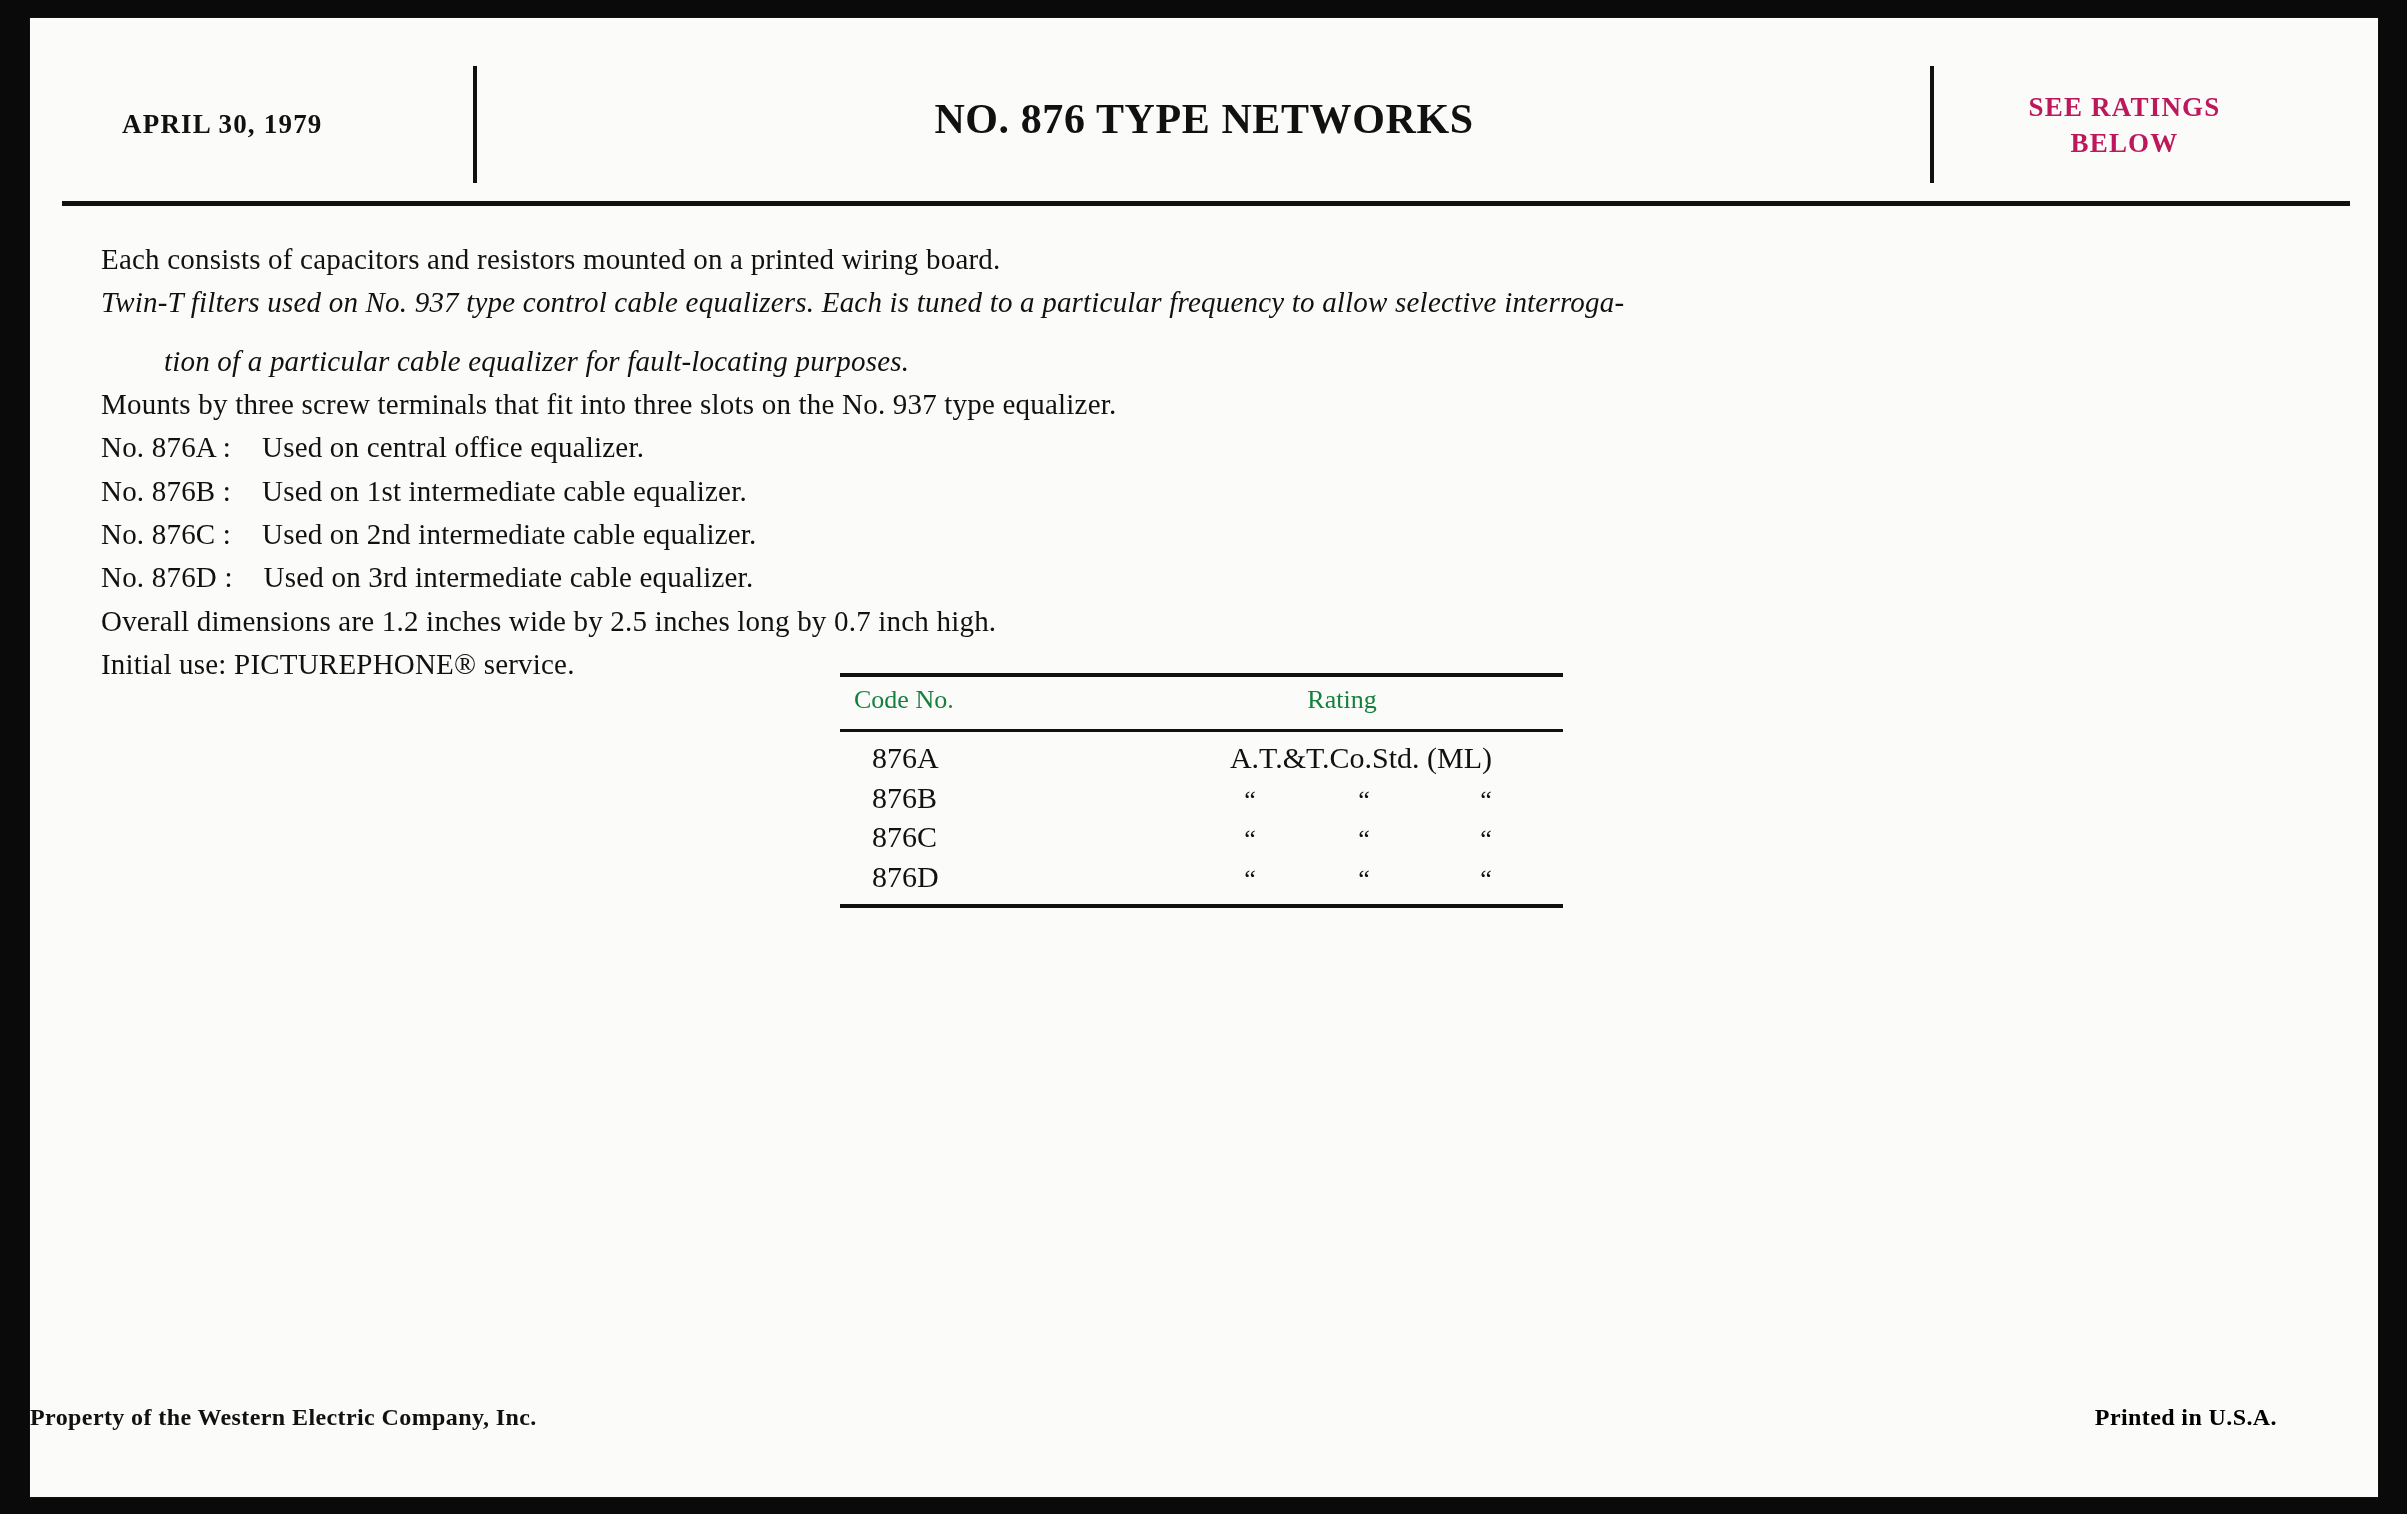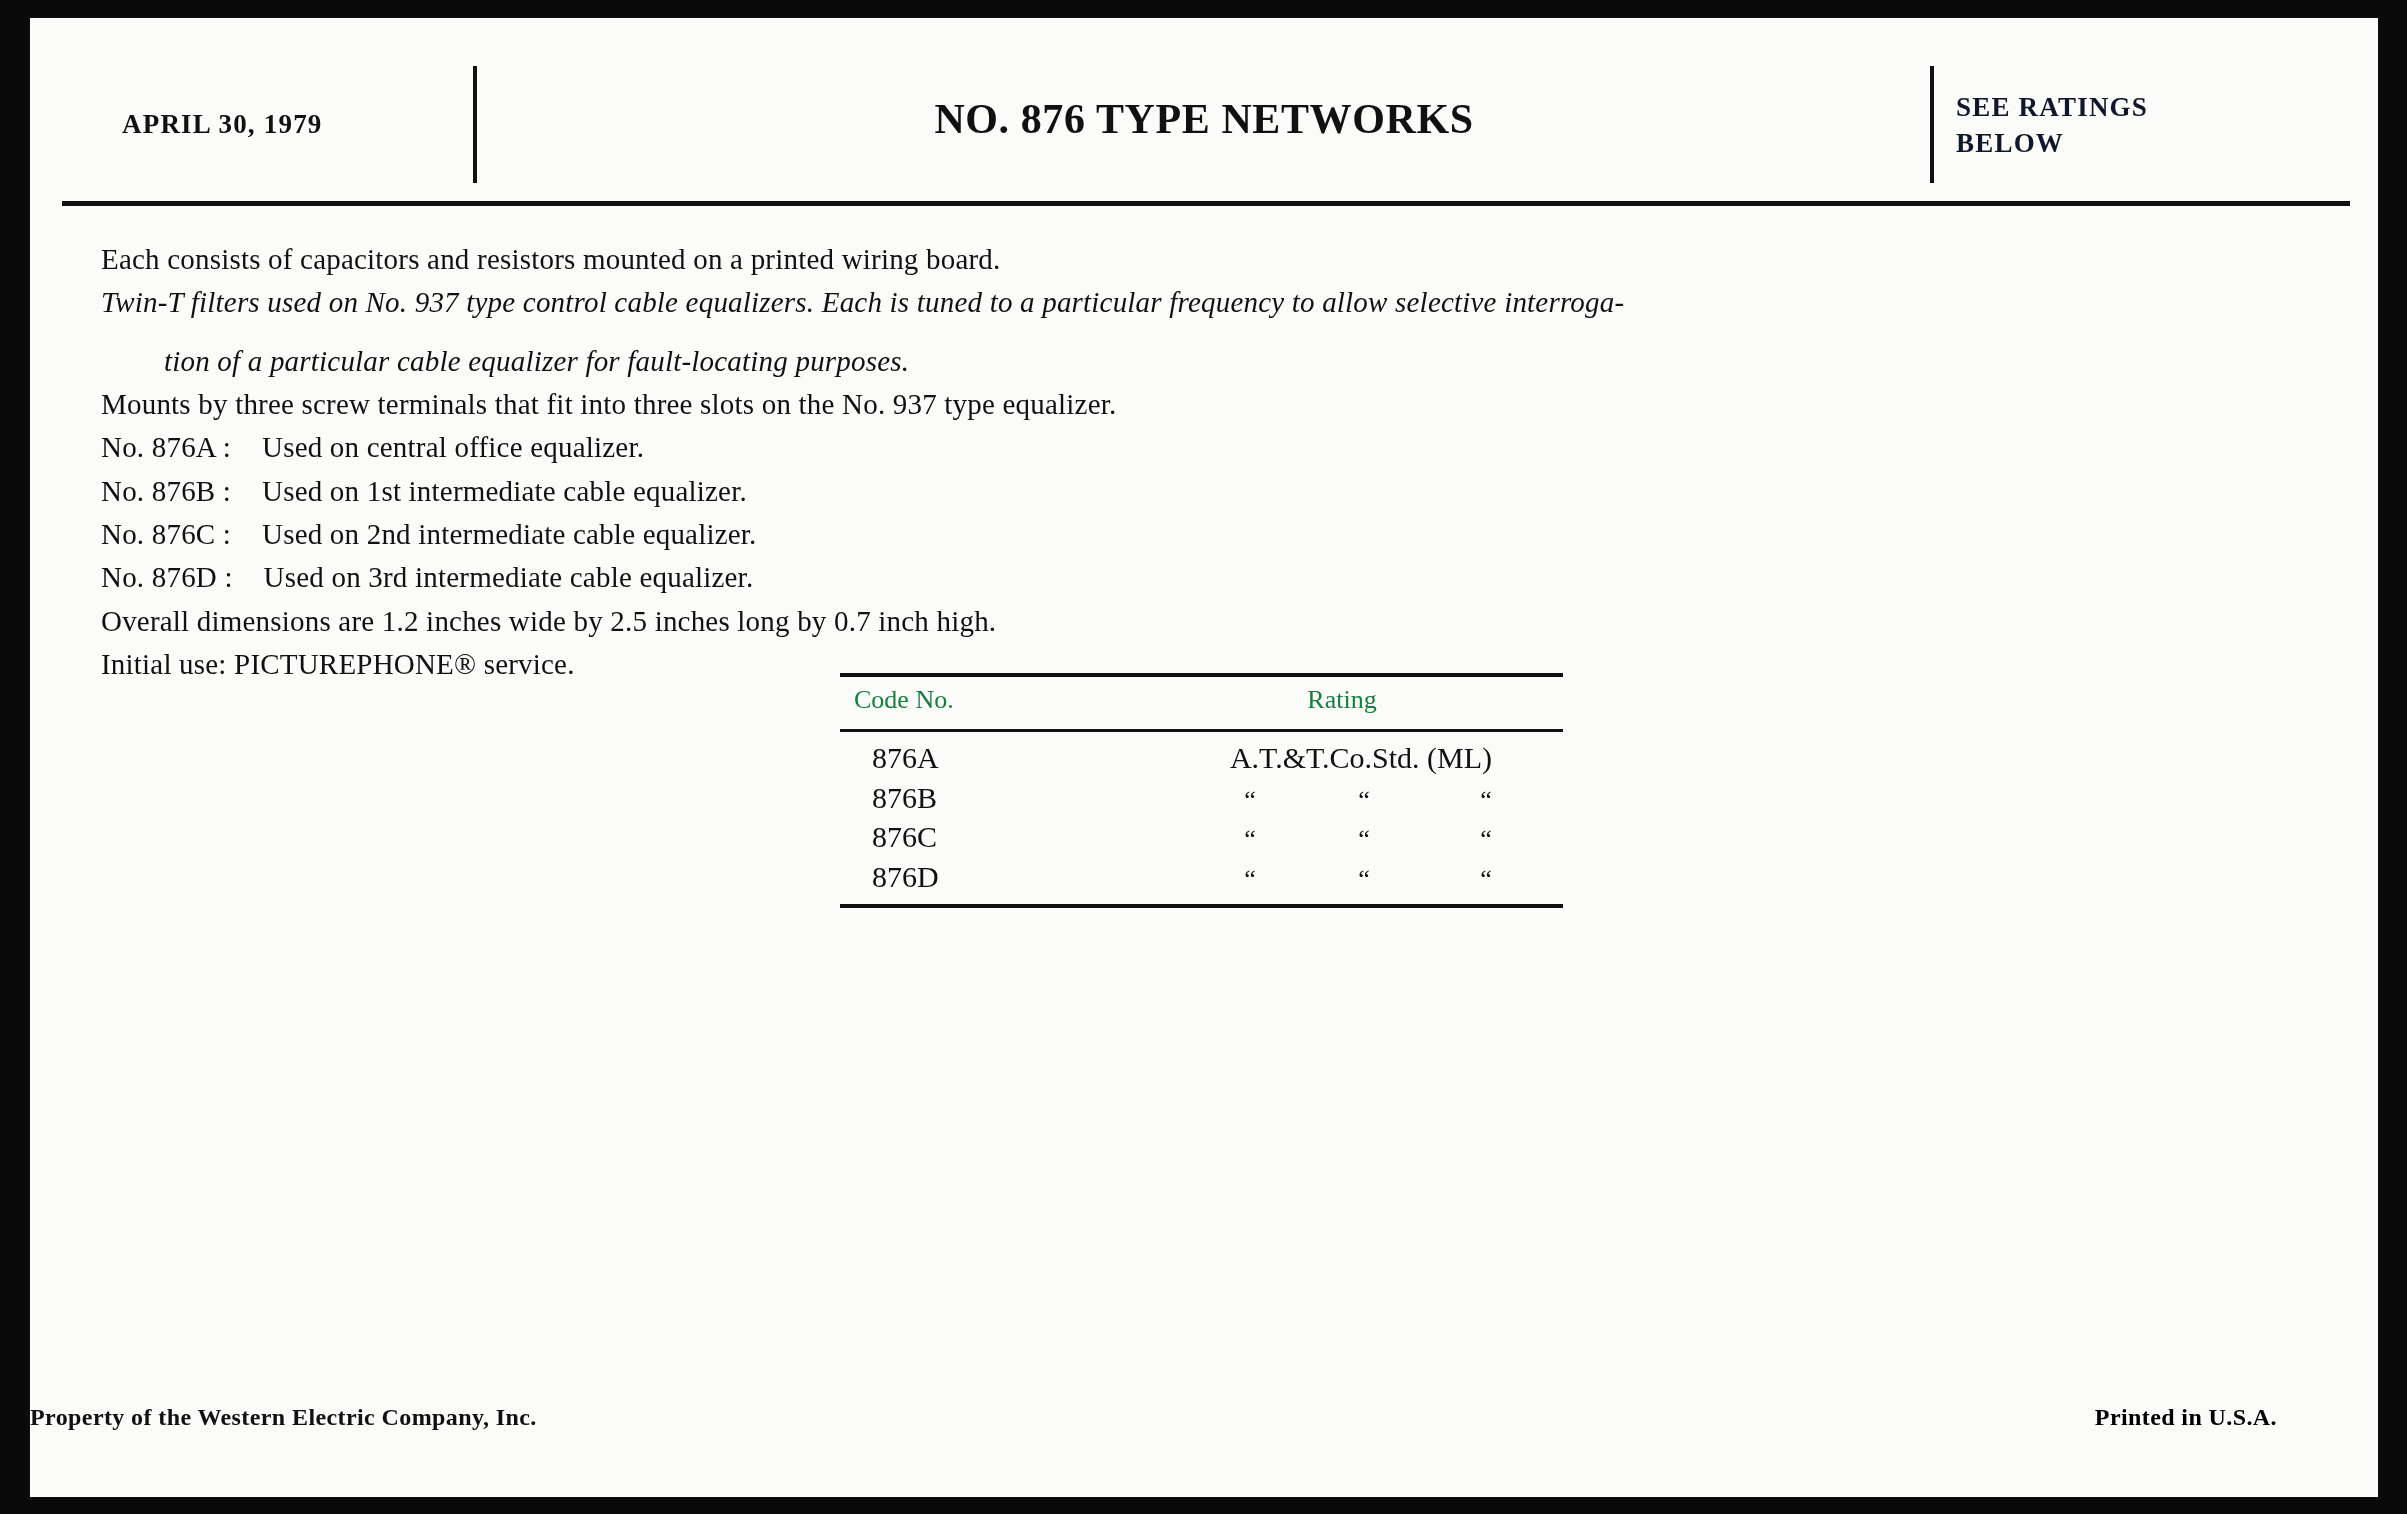--- a/index.html
+++ b/index.html
@@ -46,25 +46,26 @@
     font-size: 42px;
     font-weight: bold;
     letter-spacing: 0.6px;
     color: #111;
   }
   .header-right {
     position: absolute;
     right: 85px;
     top: 71px;
     width: 337px;
+    text-align: center;
     font-size: 27px;
     font-weight: bold;
     letter-spacing: 1.2px;
     line-height: 1.35;
-    color: #0f172a;
+    color: #be185d;
   }
   .vrule {
     position: absolute;
     top: 48px;
     width: 4px;
     height: 117px;
     background: #111;
   }
   .vrule.left { left: 443px; }
   .vrule.right { left: 1900px; }

